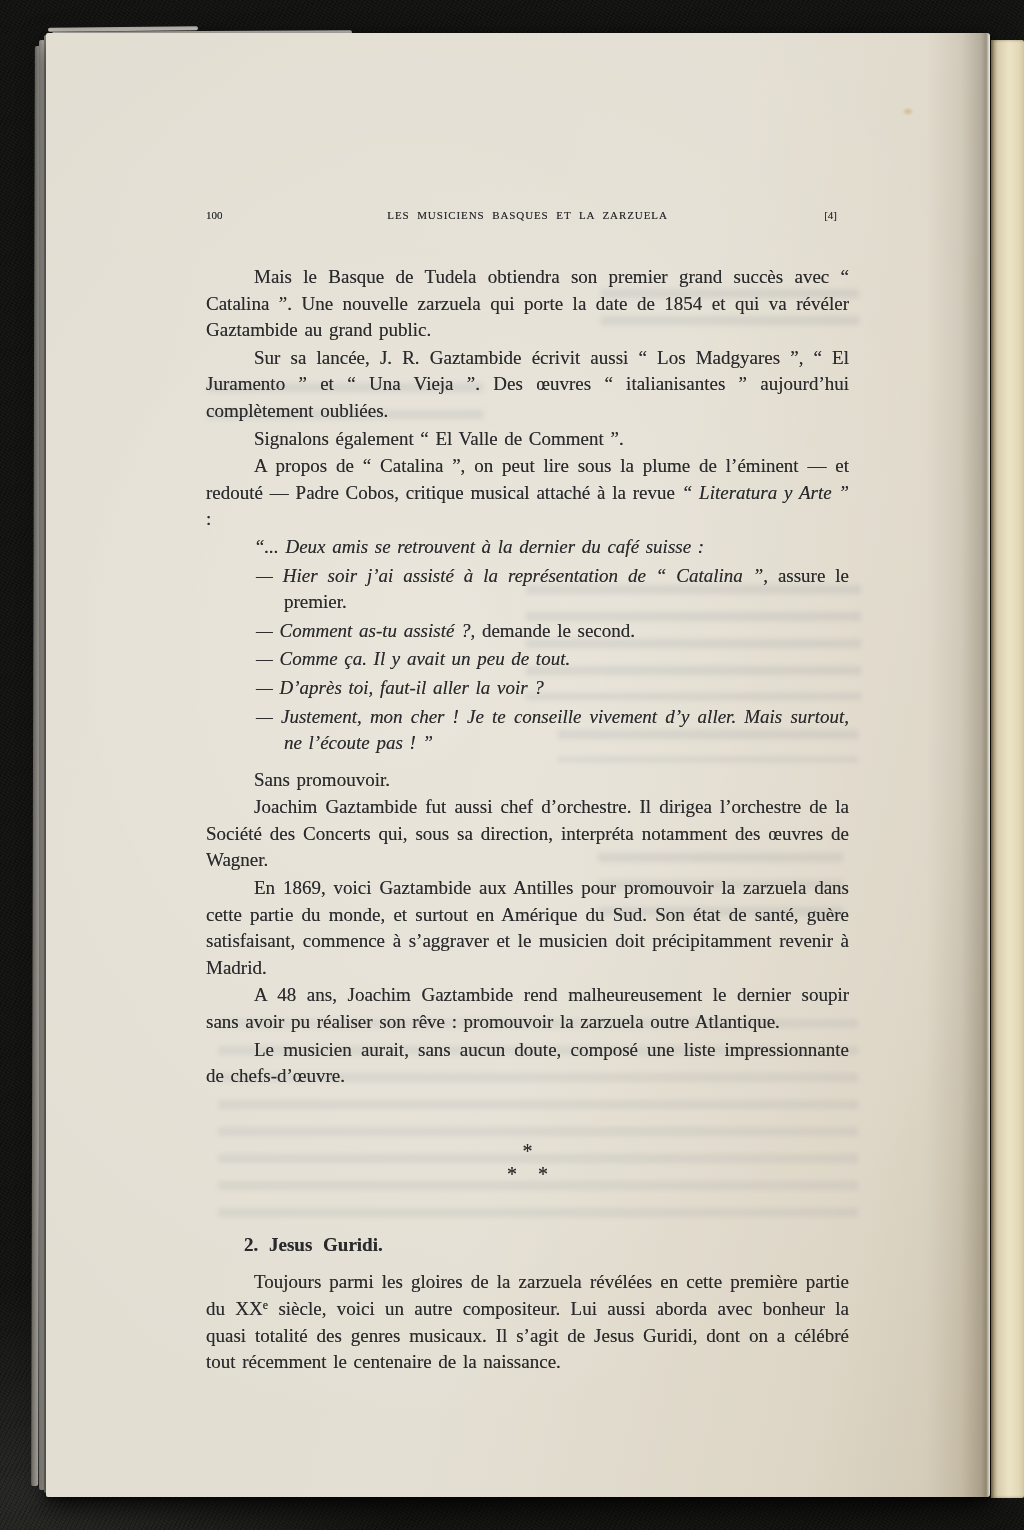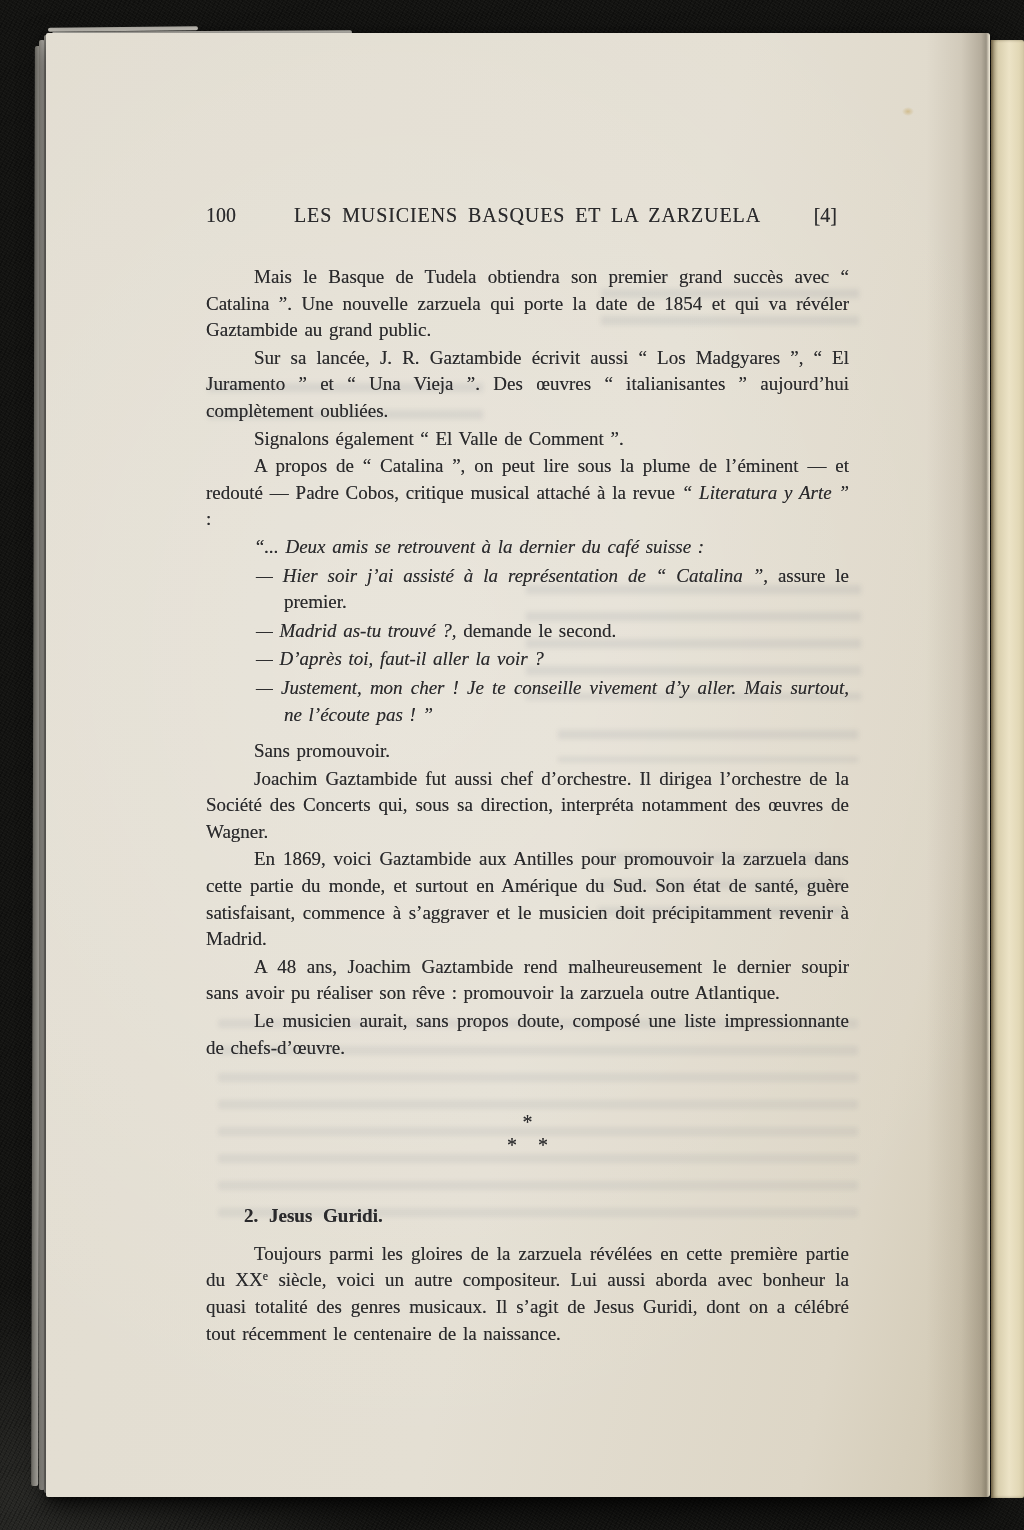--- a/index.html
+++ b/index.html
@@ -99,21 +99,21 @@
     width: 643px;
     color: #2a2a2c;
     font-size: 19px;
     line-height: 26.6px;
     text-shadow: 0 0 0.5px rgba(42,42,44,0.55);
   }
   .pagehead {
     display: grid;
     grid-template-columns: 1fr auto 1fr;
     align-items: baseline;
-    font-size: 20px;
+    font-size: 11px;
     line-height: 20px;
   }
   .pagehead .num   { text-align: left; }
   .pagehead .title { letter-spacing: 0.9px; word-spacing: 4px; }
   .pagehead .issue { text-align: right; padding-right: 12px; }
 
   .blocks { margin-top: 39px; text-align: justify; word-spacing: 0.10em; }
   .blocks p { margin: 0; }
   .para     { text-indent: 48px; margin-bottom: 1px !important; }
   .quote    { padding-left: 48px; }
@@ -154,28 +154,29 @@
         <span class="title">LES MUSICIENS BASQUES ET LA ZARZUELA</span>
         <span class="issue">[4]</span>
       </div>
       <div class="blocks">
           <p class="para"><span>Mais le Basque de Tudela obtiendra son premier grand succès avec “ Catalina ”. Une nouvelle zarzuela qui porte la date de 1854 et qui va révéler Gaztambide au grand public.</span></p>
           <p class="para"><span>Sur sa lancée, J. R. Gaztambide écrivit aussi “ Los Madgyares ”, “ El Juramento ” et “ Una Vieja ”. Des œuvres “ italianisantes ” aujourd’hui complètement oubliées.</span></p>
           <p class="para"><span>Signalons également “ El Valle de Comment ”.</span></p>
           <p class="para"><span>A propos de “ Catalina ”, on peut lire sous la plume de l’éminent — et redouté — Padre Cobos, critique musical attaché à la revue </span><span class="it">“ Literatura y Arte ”</span><span> :</span></p>
           <p class="quote"><span class="it">“... Deux amis se retrouvent à la dernier du café suisse :</span></p>
           <p class="dialogue"><span class="it">— Hier soir j’ai assisté à la représentation de “ Catalina ”,</span><span> assure le premier.</span></p>
-          <p class="dialogue"><span class="it">— Madrid as-tu trouvé ?,</span><span> demande le second.</span></p>
+          <p class="dialogue"><span class="it">— Comment as-tu assisté ?,</span><span> demande le second.</span></p>
+          <p class="dialogue"><span class="it">— Comme ça. Il y avait un peu de tout.</span></p>
           <p class="dialogue"><span class="it">— D’après toi, faut-il aller la voir ?</span></p>
           <p class="dialogue"><span class="it">— Justement, mon cher ! Je te conseille vivement d’y aller. Mais surtout, ne l’écoute pas ! ”</span></p>
           <p class="para"><span>Sans promouvoir.</span></p>
           <p class="para"><span>Joachim Gaztambide fut aussi chef d’orchestre. Il dirigea l’orchestre de la Société des Concerts qui, sous sa direction, interpréta notamment des œuvres de Wagner.</span></p>
           <p class="para"><span>En 1869, voici Gaztambide aux Antilles pour promouvoir la zarzuela dans cette partie du monde, et surtout en Amérique du Sud. Son état de santé, guère satisfaisant, commence à s’aggraver et le musicien doit précipitamment revenir à Madrid.</span></p>
           <p class="para"><span>A 48 ans, Joachim Gaztambide rend malheureusement le dernier soupir sans avoir pu réaliser son rêve : promouvoir la zarzuela outre Atlantique.</span></p>
-          <p class="para"><span>Le musicien aurait, sans propos doute, composé une liste impressionnante de chefs-d’œuvre.</span></p>
+          <p class="para"><span>Le musicien aurait, sans aucun doute, composé une liste impressionnante de chefs-d’œuvre.</span></p>
           <div class="divider">
             <div class="d1">*</div>
             <div class="d2">* *</div>
           </div>
           <p class="heading"><span class="bd">2. Jesus Guridi.</span></p>
           <p class="para"><span>Toujours parmi les gloires de la zarzuela révélées en cette première partie du XX</span><sup>e</sup><span> siècle, voici un autre compositeur. Lui aussi aborda avec bonheur la quasi totalité des genres musicaux. Il s’agit de Jesus Guridi, dont on a célébré tout récemment le centenaire de la naissance.</span></p>
         </div>
     </div>
 
     <div class="crease"></div>

